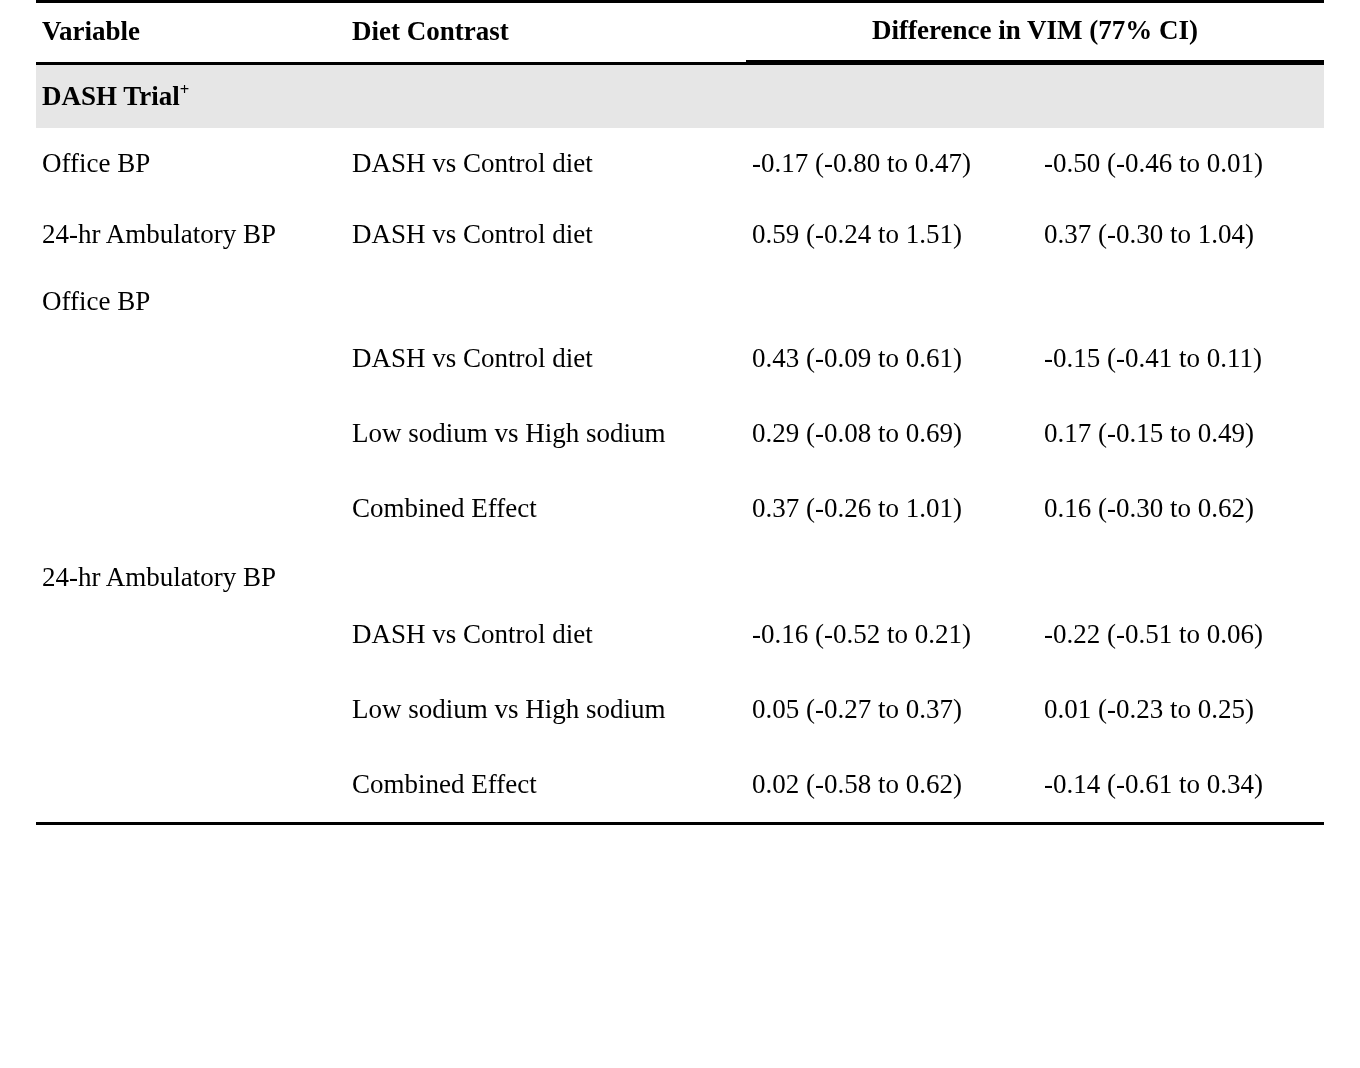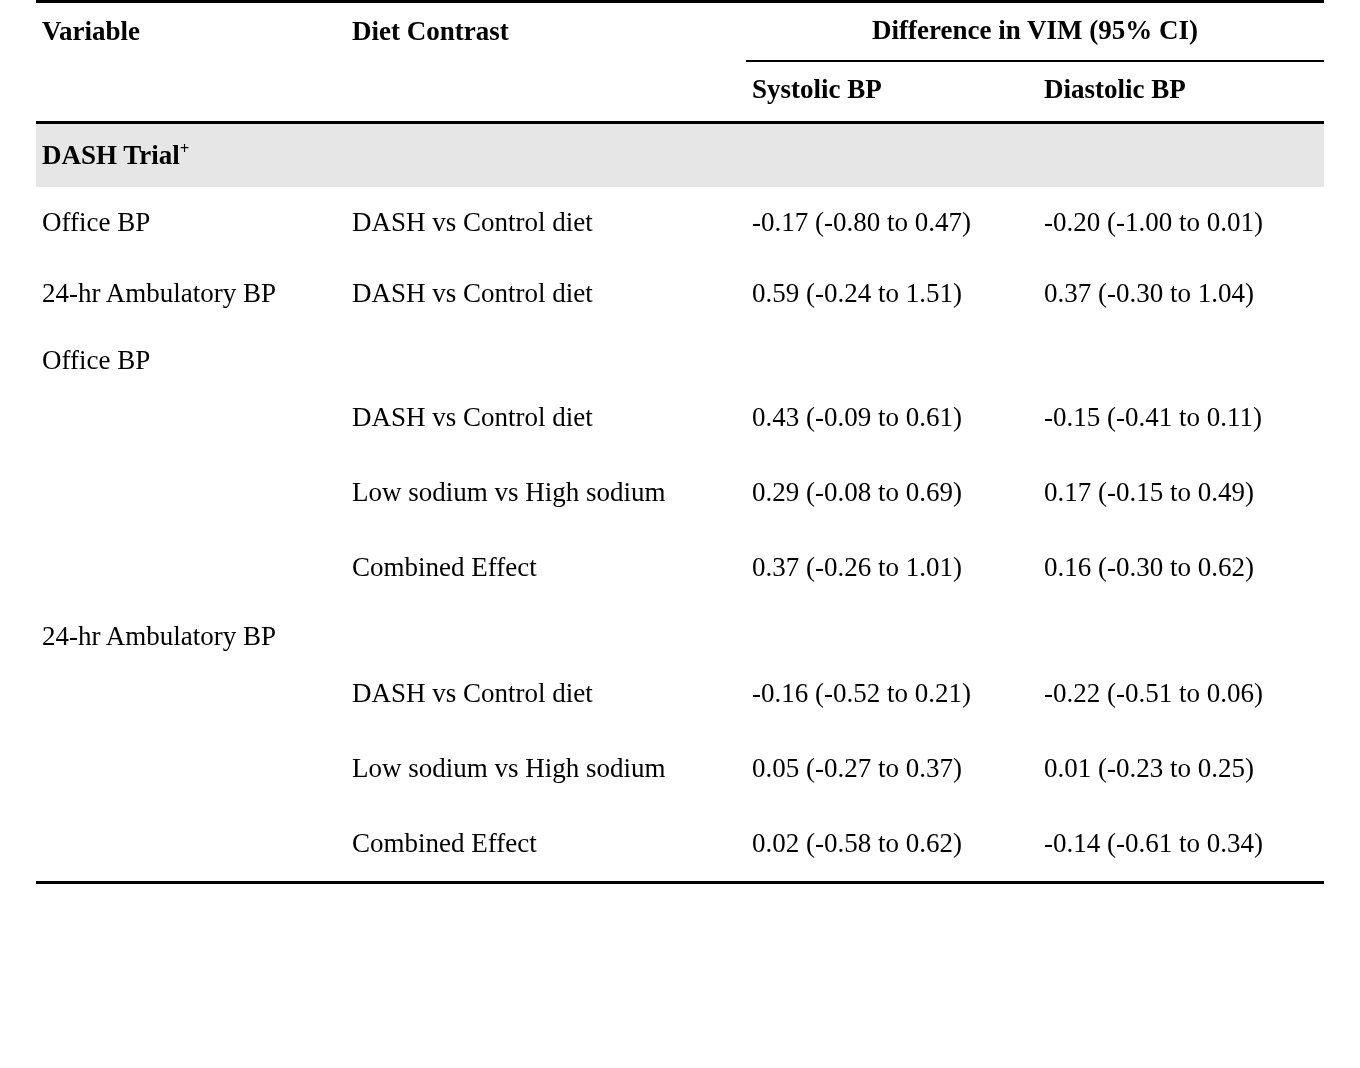--- a/index.html
+++ b/index.html
@@ -91,40 +91,34 @@
     <colgroup>
       <col class="c-var">
       <col class="c-diet">
       <col class="c-sbp">
       <col class="c-dbp">
     </colgroup>
     <tbody>
       <tr class="rule-top hdr-row">
         <td>Variable</td>
         <td>Diet Contrast</td>
-        <td class="hdr-group" colspan="2">Difference in VIM (95% CI)</td>
-      </tr>
-      <tr class="hdr-sub">
-        <td></td>
-        <td></td>
-        <td>Systolic BP</td>
-        <td>Diastolic BP</td>
+        <td class="hdr-group" colspan="2">Difference in VIM (77% CI)</td>
       </tr>
       <tr class="rule-mid">
         <td colspan="4"></td>
       </tr>
 
       <tr class="section-row">
         <td colspan="4"><span>DASH Trial</span><sup>+</sup></td>
       </tr>
       <tr class="data-row">
         <td>Office BP</td>
         <td>DASH vs Control diet</td>
         <td class="num">-0.17 (-0.80 to 0.47)</td>
-        <td class="num">-0.20 (-1.00 to 0.01)</td>
+        <td class="num">-0.50 (-0.46 to 0.01)</td>
       </tr>
       <tr class="data-row">
         <td>24-hr Ambulatory BP</td>
         <td>DASH vs Control diet</td>
         <td class="num">0.59 (-0.24 to 1.51)</td>
         <td class="num">0.37 (-0.30 to 1.04)</td>
       </tr>
 
 
       <tr class="group-label">

